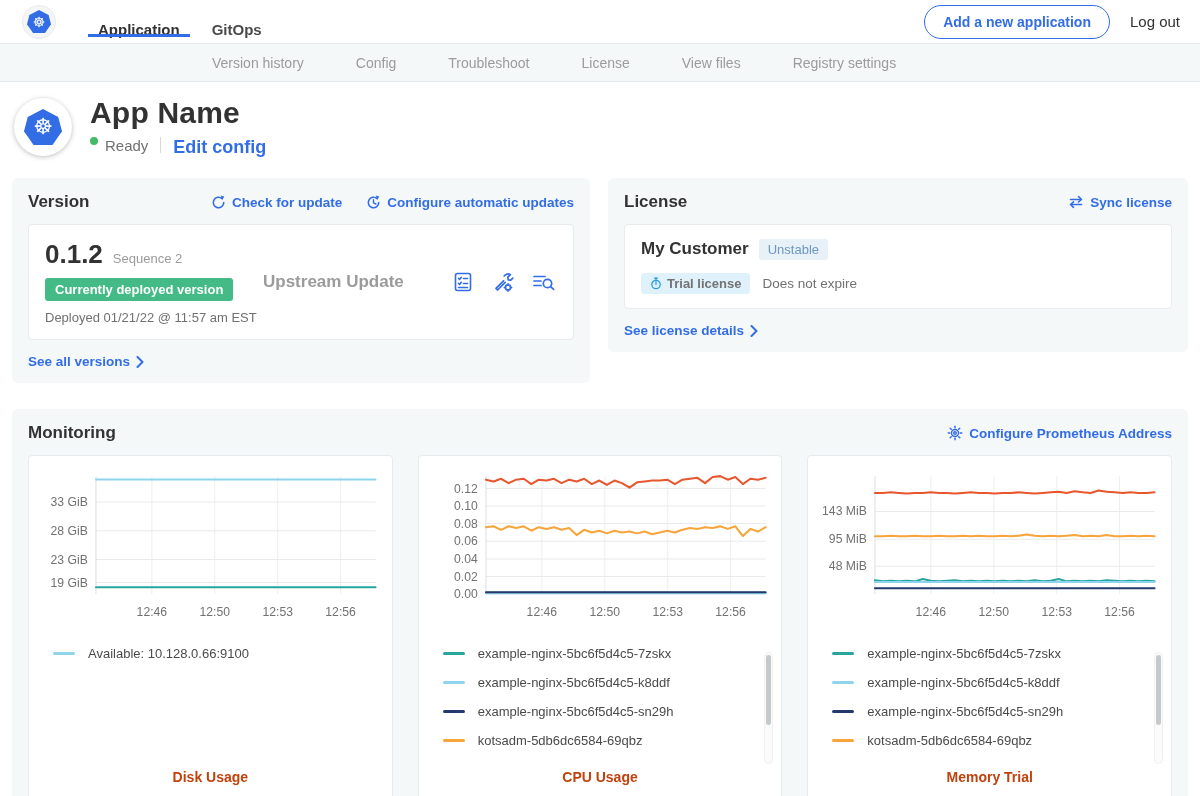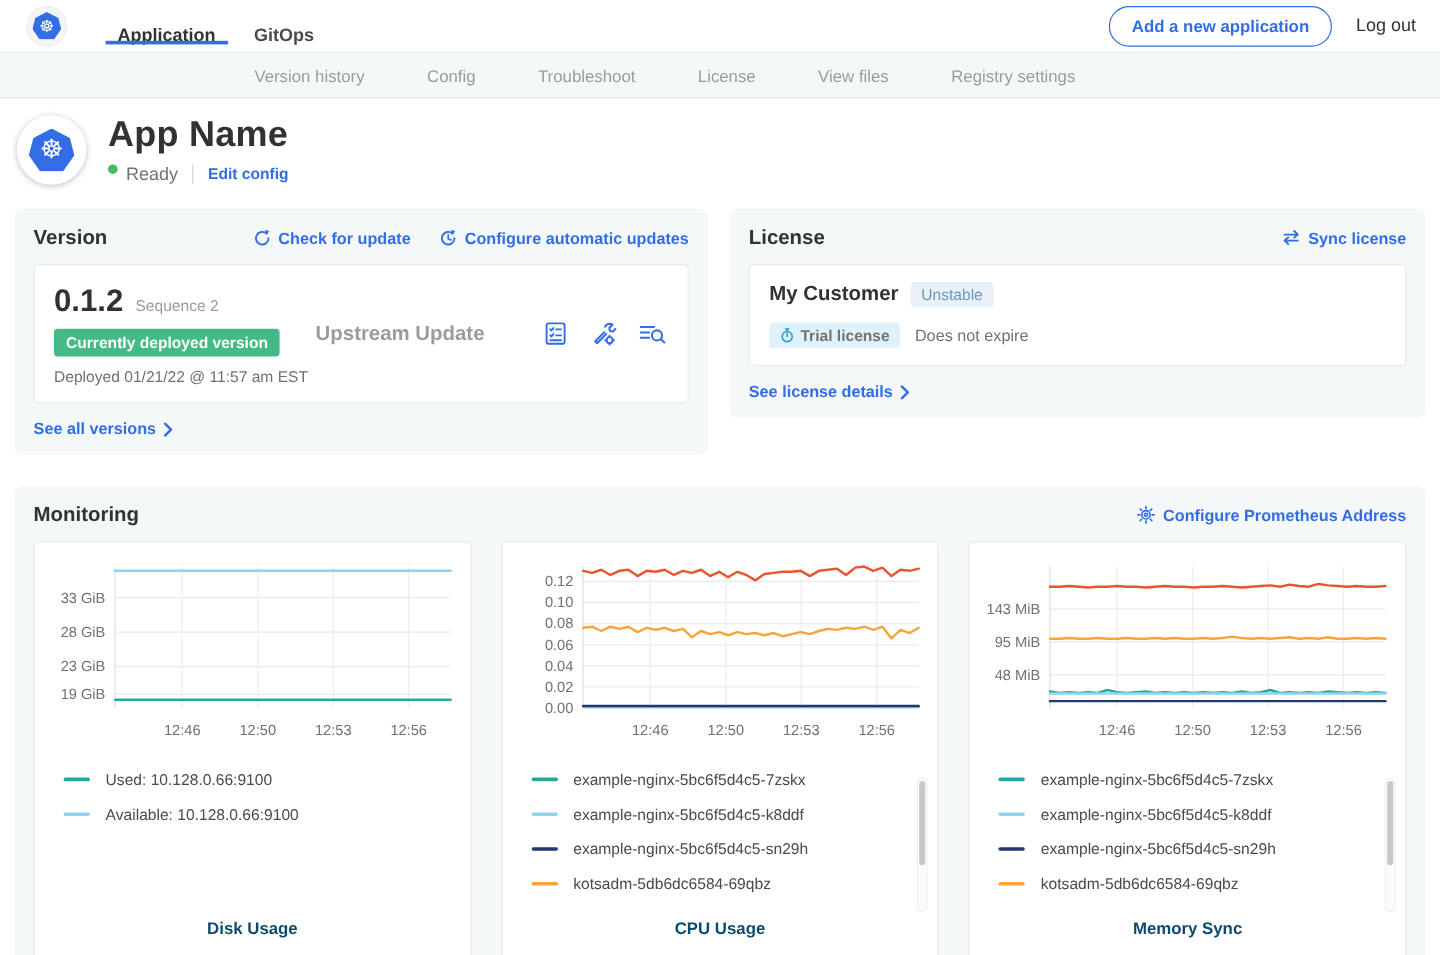--- a/index.html
+++ b/index.html
@@ -70,21 +70,21 @@
   .monitoring { margin:26px 12px 14px 12px; background:#f5f8f9; border-radius:6px; padding:14px 16px 16px 16px; }
   .charts-row { display:flex; gap:25px; margin-top:12px; }
   .chart-card { position:relative; flex:1; background:#fff; border:1px solid #e8ebed; border-radius:4px; padding:12px 10px 20px 10px; }
   .chart-plot svg { display:block; width:100%; }
   .legend { margin-top:16px; height:118px; padding-left:14px; overflow:hidden; }
   .legend-row { display:flex; align-items:center; height:29px; }
   .legend-dash { width:22px; height:3px; border-radius:2px; margin-right:13px; flex:0 0 auto; }
   .legend-label { font-size:13px; color:#4a4a4a; white-space:nowrap; }
   .legend-scrollbar { position:absolute; right:8px; top:196px; width:9px; height:112px; background:#fbfbfb; border:1px solid #f0f0f0; border-radius:5px; }
   .legend-scrollbar .thumb { position:absolute; top:2px; left:1px; width:5px; height:70px; background:#c6c9cc; border-radius:3px; }
-  .chart-title { text-align:center; font-size:14px; font-weight:bold; margin-top:12px; color:#0c4a6e; }
+  .chart-title { text-align:center; font-size:14px; font-weight:bold; margin-top:12px; color:#c2410c; }
 </style>
 </head>
 <body>
 
 <div class="topnav">
   <div class="logo-badge">
     <div class="hept hept-sm">
         <span>☸</span>
       </div>
   </div>
@@ -110,21 +110,21 @@
     <div class="hept hept-lg">
         <span>☸</span>
       </div>
   </div>
   <div>
     <div class="app-title">App Name</div>
     <div class="app-sub">
       <span class="status-dot"></span>
       <span class="status-text">Ready</span>
       <span class="vdiv"></span>
-      <span class="blue-link" style="font-size:13px">Edit config</span>
+      <span class="blue-link" style="font-size:18px">Edit config</span>
     </div>
   </div>
 </div>
 
 <div class="cards-row">
 
   <div class="panel panel-version">
     <div class="panel-head">
       <span class="panel-title">Version</span>
       <span class="panel-links">
@@ -286,24 +286,20 @@
             <text x="48" y="65.8" font-size="12" fill="#717171" text-anchor="end" font-family="Liberation Sans, sans-serif">28 GiB</text>
             <line x1="56" y1="33.5" x2="331" y2="33.5" stroke="#e8eaec" stroke-width="1"></line>
             <text x="48" y="37.5" font-size="12" fill="#717171" text-anchor="end" font-family="Liberation Sans, sans-serif">33 GiB</text>
             <line x1="56" y1="8" x2="56" y2="124" stroke="#dcdfe1" stroke-width="1"></line>
             <polyline points="56,117.2 331,117.2" fill="none" stroke="#29a5a0" stroke-width="2" stroke-linejoin="round" stroke-linecap="round"></polyline>
             <polyline points="56,11.4 331,11.4" fill="none" stroke="#8ed4ef" stroke-width="2" stroke-linejoin="round" stroke-linecap="round"></polyline>
           </svg>
         </div>
       <div class="legend">
           <div class="legend-row">
-            <span class="legend-dash" style="background: rgb(41, 165, 160);"></span>
-            <span class="legend-label">Used: 10.128.0.66:9100</span>
-          </div>
-          <div class="legend-row">
             <span class="legend-dash" style="background: rgb(142, 212, 239);"></span>
             <span class="legend-label">Available: 10.128.0.66:9100</span>
           </div>
         </div>
       <div class="chart-title">Disk Usage</div>
     </div>
     <div class="chart-card">
       <div class="chart-plot">
           <svg viewBox="0 0 337 152" xmlns="http://www.w3.org/2000/svg">
             <line x1="111.0" y1="8" x2="111.0" y2="124" stroke="#eceef0" stroke-width="1"></line>
@@ -398,16 +394,16 @@
             <span class="legend-label">example-nginx-5bc6f5d4c5-sn29h</span>
           </div>
           <div class="legend-row">
             <span class="legend-dash" style="background: rgb(247, 164, 60);"></span>
             <span class="legend-label">kotsadm-5db6dc6584-69qbz</span>
           </div>
         </div>
       <div class="legend-scrollbar">
           <div class="thumb"></div>
         </div>
-      <div class="chart-title">Memory Sync</div>
+      <div class="chart-title">Memory Trial</div>
     </div>
   </div>
 </div>
 
 </body></html>

